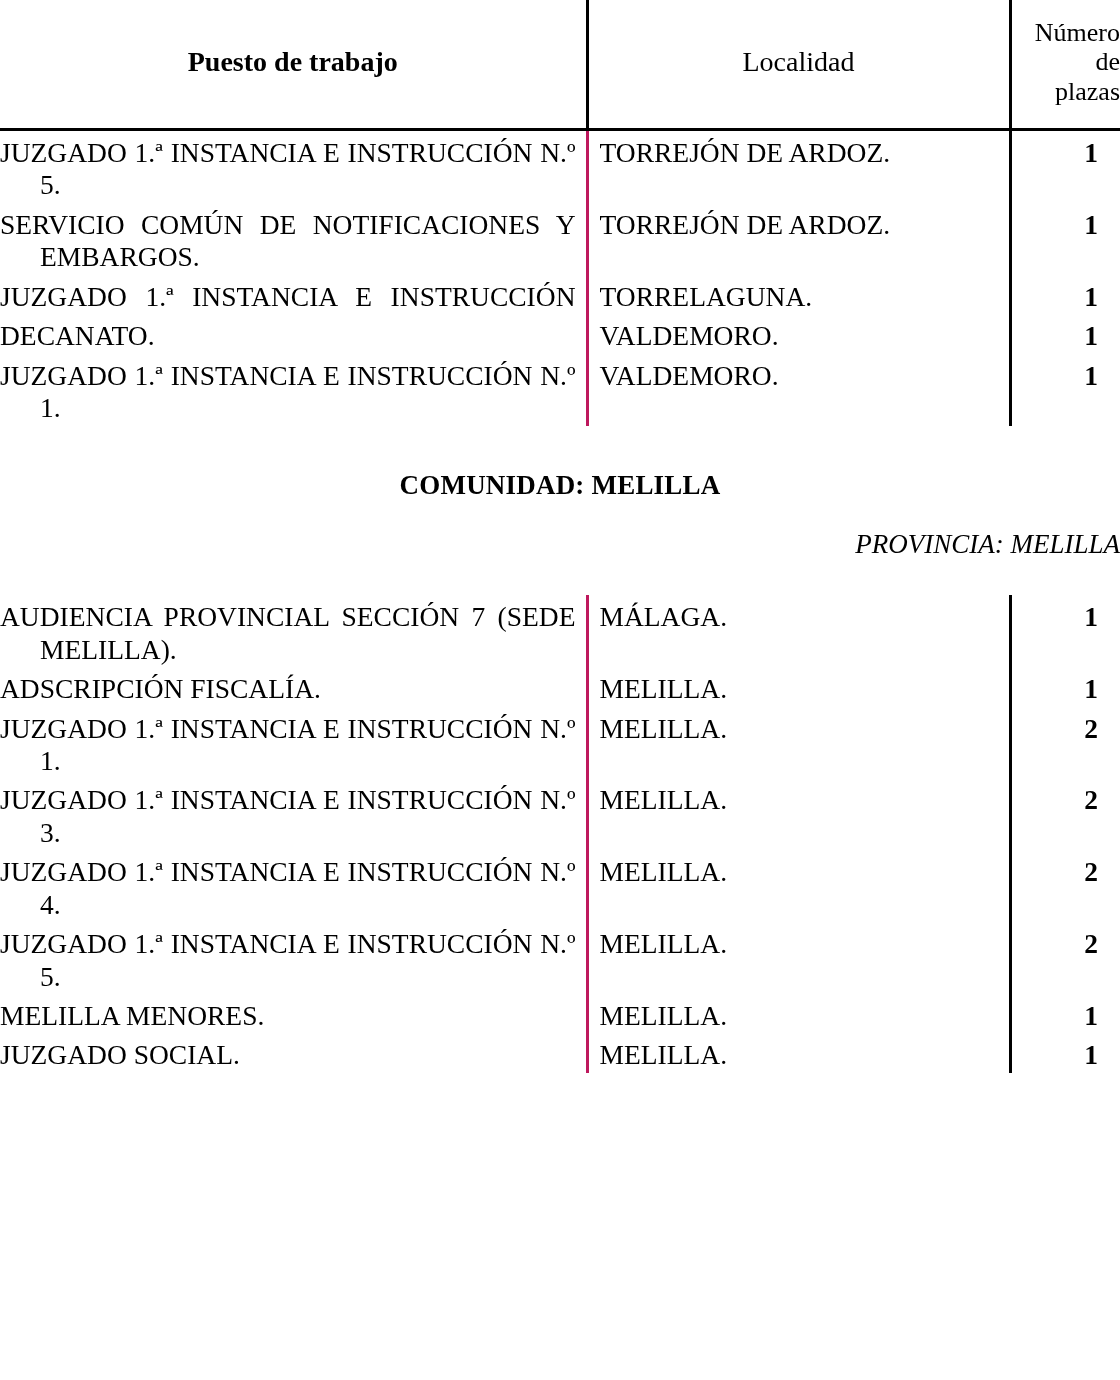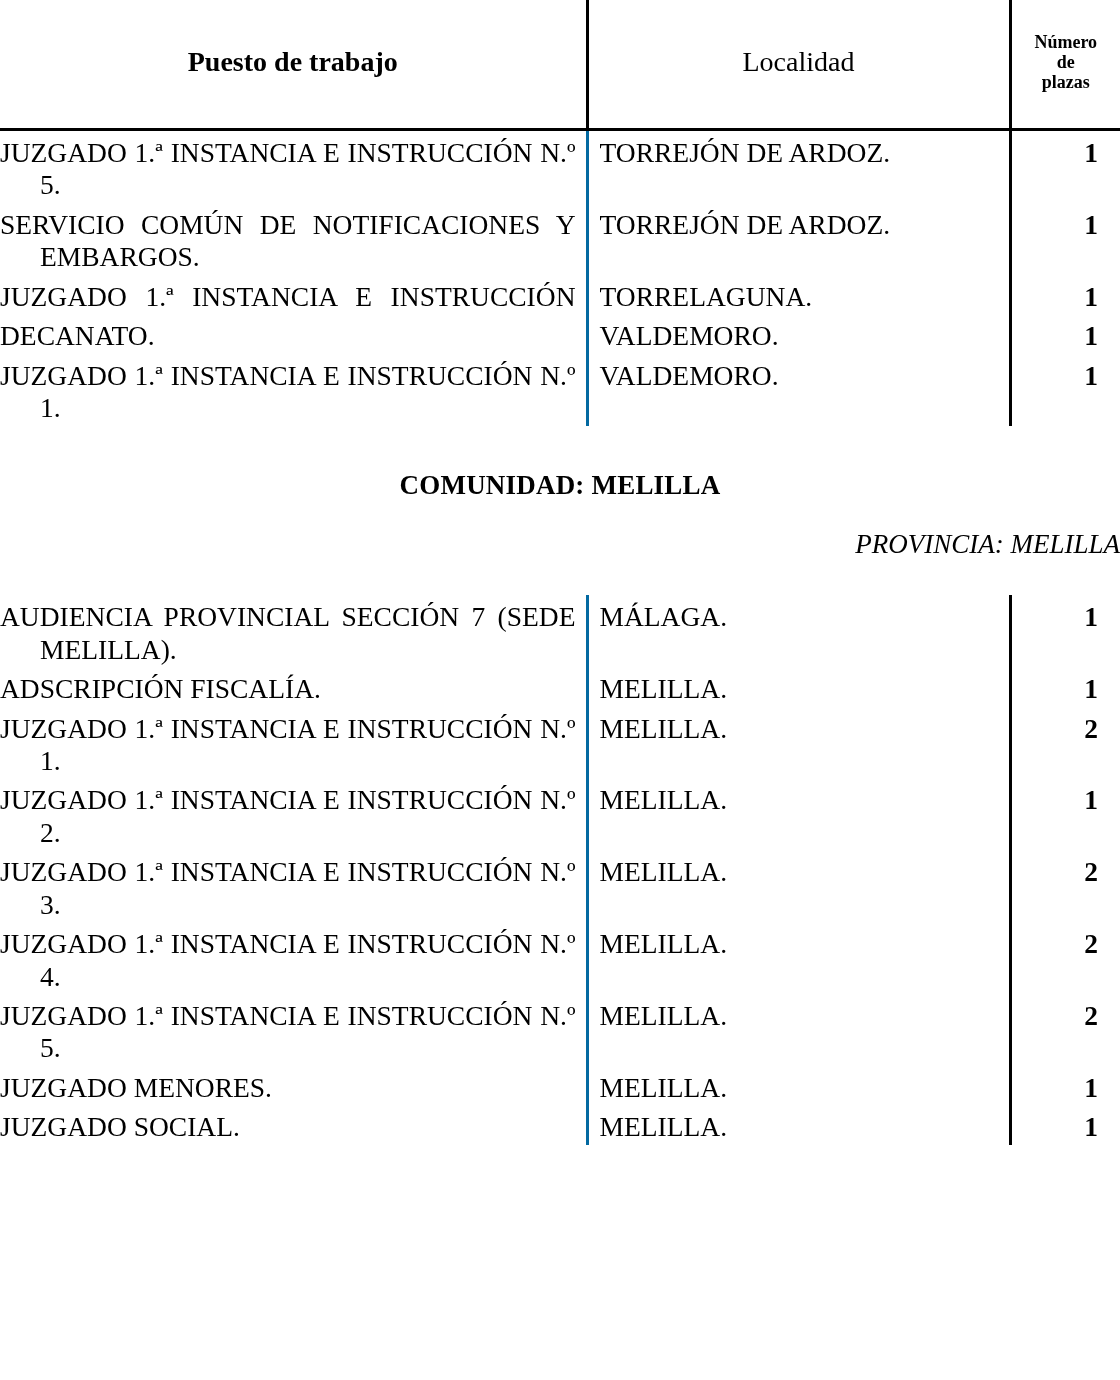--- a/index.html
+++ b/index.html
@@ -45,36 +45,37 @@
     padding-bottom: 4px;
   }
   th.h-localidad {
     border-right: 3px solid #000;
     font-weight: normal;
     height: 124px;
     padding-bottom: 4px;
     margin-top: 48px;
   }
   th.h-plazas {
-    font-weight: bold;
-    font-size: 18px;
+    font-weight: normal;
+    font-size: 26px;
     line-height: 1.12;
     height: 124px;
     padding-bottom: 4px;
+    text-align: right;
   }
 
   tbody td {
     font-size: 27.5px;
     line-height: 1.18;
     padding: 0;
     vertical-align: top;
     border: none;
   }
   td.col-puesto {
-    border-right: 3px solid #0369a1;
+    border-right: 3px solid #be185d;
     text-align: justify;
     text-align-last: justify;
     padding-right: 10px;
     padding-top: 6px;
     padding-bottom: 1px;
     margin-left: 16px;
   }
   td.col-puesto .wrap {
     display: block;
     padding-left: 40px;
@@ -201,27 +202,20 @@
         </tr>
         <tr>
           <td class="col-puesto">
             <span class="wrap">JUZGADO 1.ª INSTANCIA E INSTRUCCIÓN N.º 1.</span>
           </td>
           <td class="col-localidad">MELILLA.</td>
           <td class="col-plazas">2</td>
         </tr>
         <tr>
           <td class="col-puesto">
-            <span class="wrap">JUZGADO 1.ª INSTANCIA E INSTRUCCIÓN N.º 2.</span>
-          </td>
-          <td class="col-localidad">MELILLA.</td>
-          <td class="col-plazas">1</td>
-        </tr>
-        <tr>
-          <td class="col-puesto">
             <span class="wrap">JUZGADO 1.ª INSTANCIA E INSTRUCCIÓN N.º 3.</span>
           </td>
           <td class="col-localidad">MELILLA.</td>
           <td class="col-plazas">2</td>
         </tr>
         <tr>
           <td class="col-puesto">
             <span class="wrap">JUZGADO 1.ª INSTANCIA E INSTRUCCIÓN N.º 4.</span>
           </td>
           <td class="col-localidad">MELILLA.</td>
@@ -229,21 +223,21 @@
         </tr>
         <tr>
           <td class="col-puesto">
             <span class="wrap">JUZGADO 1.ª INSTANCIA E INSTRUCCIÓN N.º 5.</span>
           </td>
           <td class="col-localidad">MELILLA.</td>
           <td class="col-plazas">2</td>
         </tr>
         <tr class="no-justify">
           <td class="col-puesto">
-            <span class="wrap">JUZGADO MENORES.</span>
+            <span class="wrap">MELILLA MENORES.</span>
           </td>
           <td class="col-localidad">MELILLA.</td>
           <td class="col-plazas">1</td>
         </tr>
         <tr class="no-justify">
           <td class="col-puesto">
             <span class="wrap">JUZGADO SOCIAL.</span>
           </td>
           <td class="col-localidad">MELILLA.</td>
           <td class="col-plazas">1</td>

